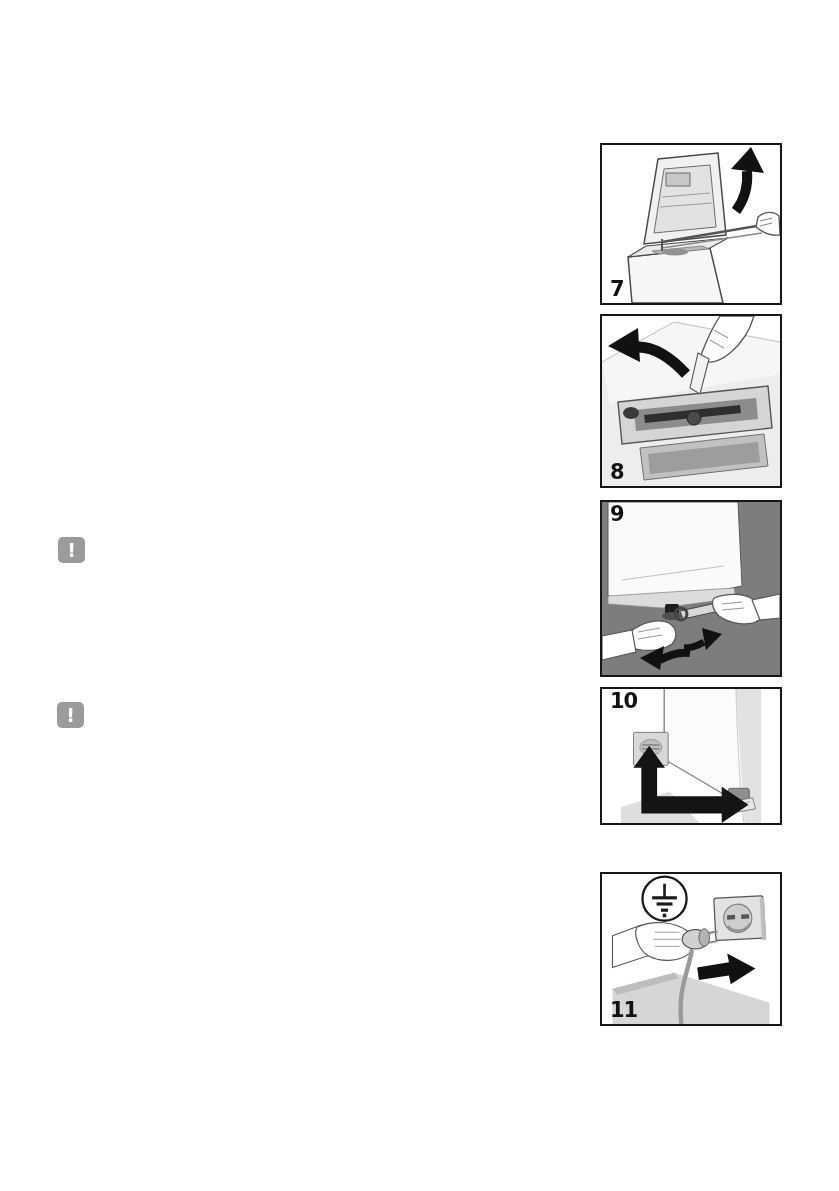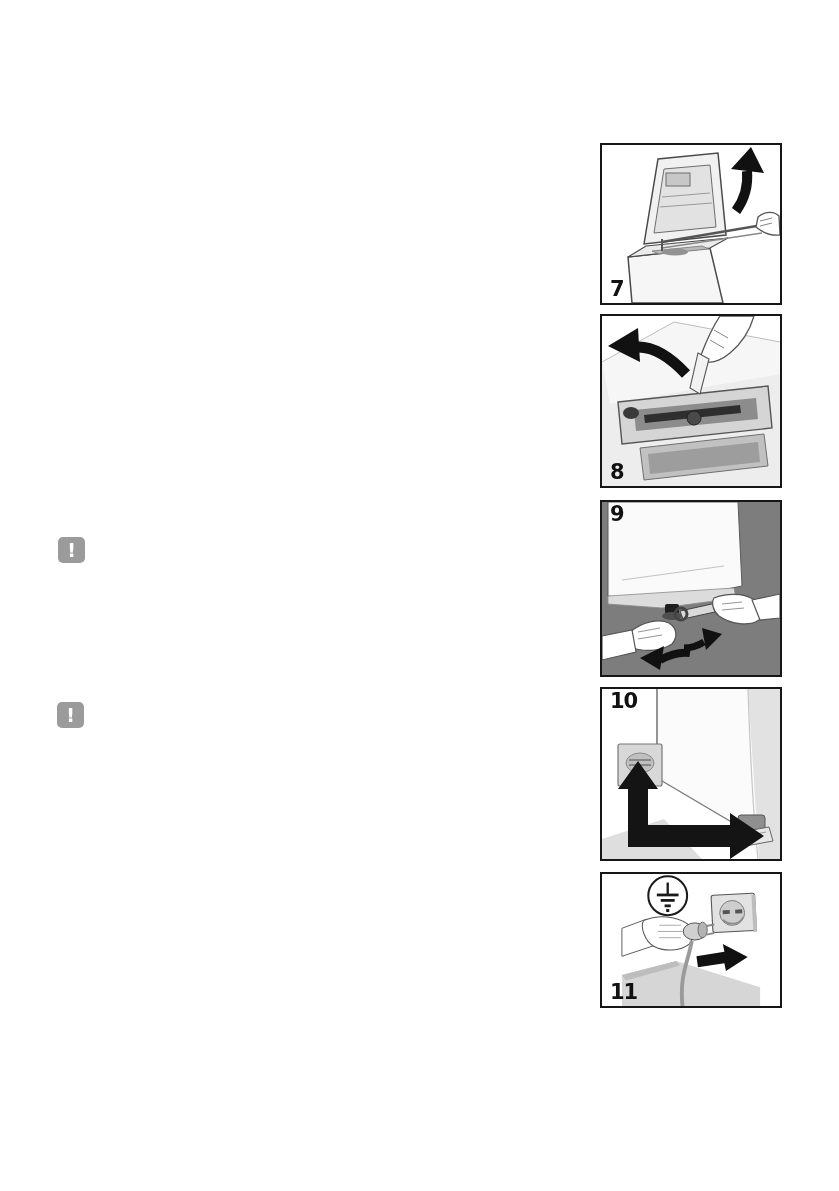--- a/index.html
+++ b/index.html
@@ -24,22 +24,22 @@
   .figure svg{display:block;width:100%;height:100%;}
   .fig-num{
     position:absolute;color:#111;font-weight:800;font-size:21px;line-height:1;
     font-family:"DejaVu Sans","Liberation Sans",sans-serif;letter-spacing:-1px;
   }
   .num-bl{left:8px;bottom:3px;}
   .num-tl{left:8px;top:2px;}
   .fig-7{top:143px;height:162px;}
   .fig-8{top:314px;height:174px;}
   .fig-9{top:500px;height:177px;}
-  .fig-10{top:687px;height:174px;}
-  .fig-11{top:872px;height:136px;text-decoration:underline;}
+  .fig-10{top:687px;height:138px;}
+  .fig-11{top:872px;height:154px;text-decoration:underline;}
 </style>
 </head>
 <body>
 
 <div class="page">
 
   <div class="note-icon note-1">
     <span>!</span>
   </div>
   <div class="note-icon note-2">

